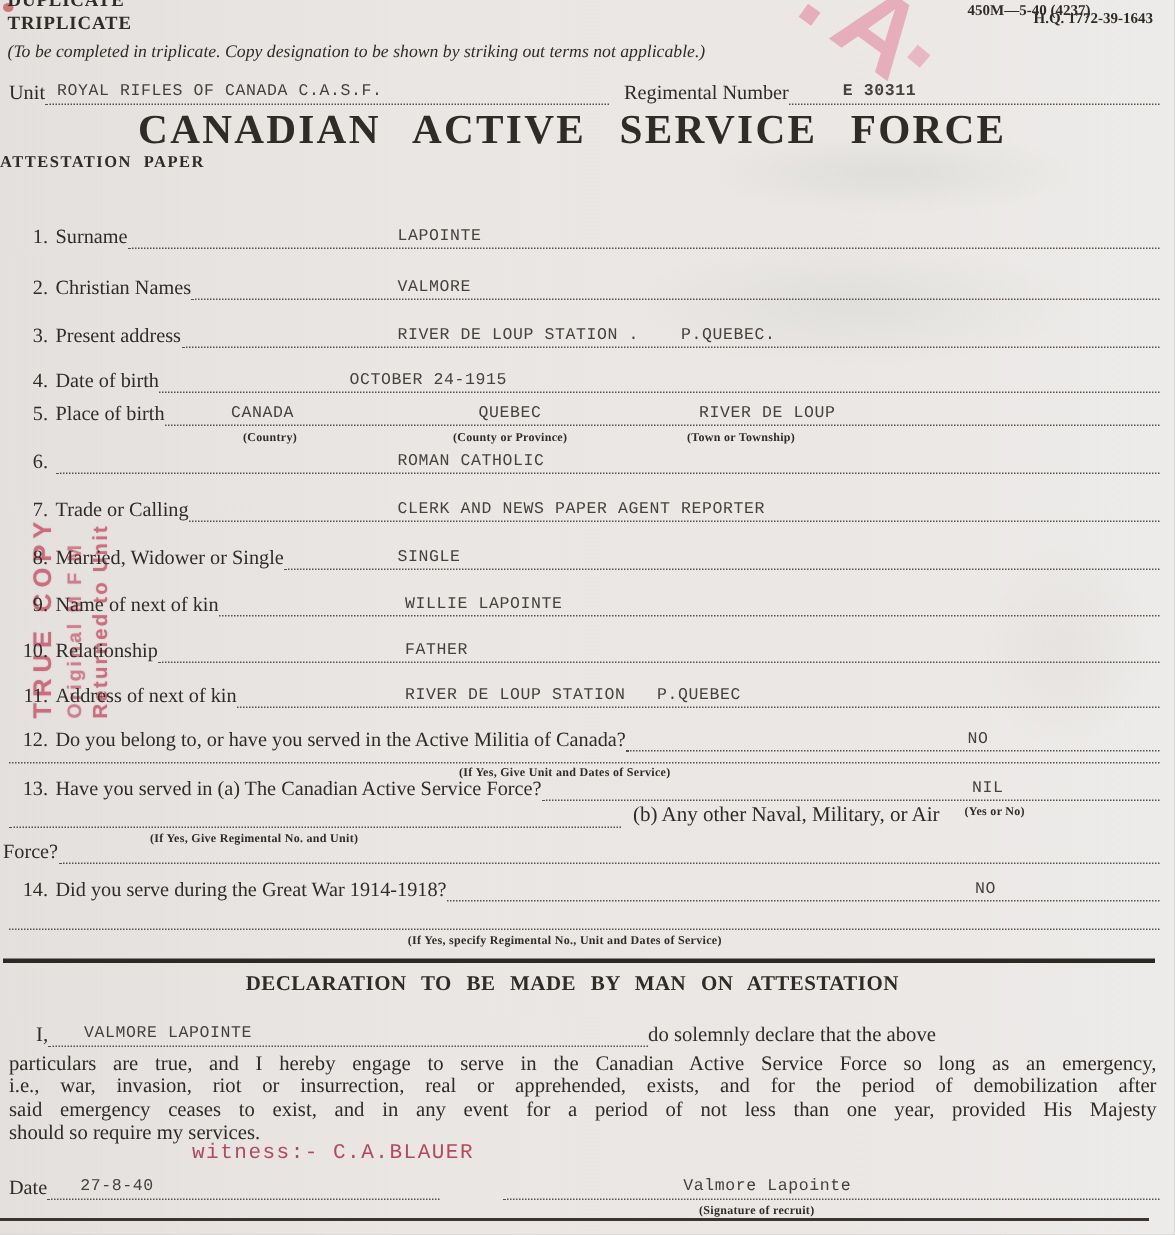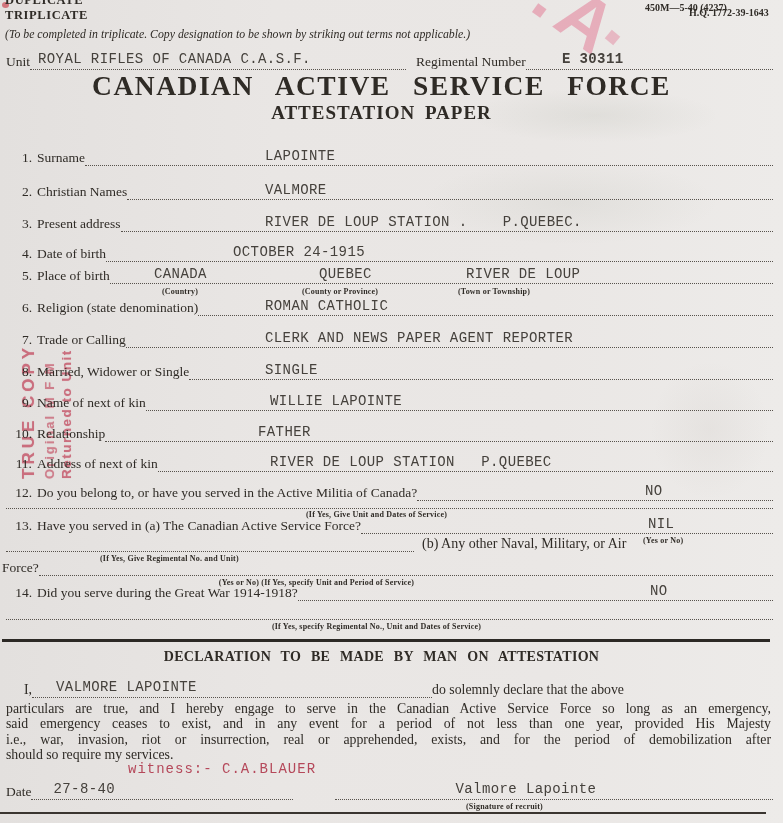--- a/index.html
+++ b/index.html
@@ -9,30 +9,30 @@
     background:linear-gradient(90deg,#e3e0de 0%,#e9e6e4 35%,#eae7e5 70%,#edebe9 100%);
     font-family:"Liberation Serif",serif;color:#2f2b26;
   }
   
   .qrow{position:absolute;left:6px;right:10px;height:20px;display:flex;align-items:flex-end;}
   .qnum{width:26px;text-align:right;padding-right:5px;font-size:13.5px;white-space:nowrap;}
   .qlabel{font-size:13.5px;white-space:nowrap;}
   .qline{flex:1;height:100%;border-bottom:1.6px dotted #57524c;}
   .qline-fixed{height:100%;border-bottom:1.6px dotted #57524c;position:relative;}
   .ans{position:absolute;bottom:2px;font-family:"Liberation Mono",monospace;
-       font-size:14px;letter-spacing:0.4px;color:#45413c;white-space:pre;}
+       font-size:11px;letter-spacing:0.4px;color:#45413c;white-space:pre;}
   .caption{position:absolute;font-size:8px;font-weight:bold;letter-spacing:0.2px;color:#2f2b26;white-space:nowrap;}
   .typed-red{font-family:"Liberation Mono",monospace;color:#b5485a;}
   
   .copy-label{position:absolute;left:5px;font-size:12.5px;font-weight:bold;letter-spacing:0.6px;}
   .form-code{position:absolute;left:645px;font-size:10px;font-weight:bold;white-space:nowrap;}
   .trip-note{position:absolute;left:5px;top:27px;font-size:11.8px;font-style:italic;white-space:nowrap;}
   .title{position:absolute;left:0;right:20px;top:70px;text-align:center;font-size:27.5px;
          font-weight:bold;letter-spacing:1.5px;word-spacing:14px;}
-  .subtitle{position:absolute;left:0;right:20px;top:102px;text-align:center;font-size:19px;
+  .subtitle{position:absolute;left:0;right:20px;top:102px;font-size:11px;
             font-weight:bold;letter-spacing:1px;word-spacing:4px;}
   
   .rule-mid{position:absolute;left:2px;top:639px;width:768px;height:2.5px;background:#2c2925;}
   .rule-bottom{position:absolute;left:0px;top:812px;width:766px;height:2px;background:#3a3530;}
   
   .decl-heading{position:absolute;left:0;right:20px;top:649px;text-align:center;font-size:14px;
                 font-weight:bold;word-spacing:6px;letter-spacing:0.3px;}
   .decl-para{position:absolute;left:6px;right:12px;top:701px;font-size:13.8px;line-height:15.4px;}
   .just{text-align:justify;text-align-last:justify;}
   .witness{position:absolute;left:128px;top:761px;font-size:14px;letter-spacing:1px;}
@@ -128,21 +128,20 @@
     <span class="ans" style="left:148px;margin-top:48px;">CANADA</span>
     <span class="ans" style="left:313px;">QUEBEC</span>
     <span class="ans" style="left:460px;">RIVER DE LOUP</span>
   </div>
   <div class="caption" style="top:287px;left:162px;">(Country)</div>
   <div class="caption" style="top:287px;left:302px;">(County or Province)</div>
   <div class="caption" style="top:287px;left:458px;">(Town or Township)</div>
 
   <div class="qrow" style="top:296px;">
     <span class="qnum">6.</span>
-    <span class="qlabel">Religion (state denomination)</span>
     <span class="qline"></span>
     <span class="ans" style="left:259px;">ROMAN CATHOLIC</span>
   </div>
   <div class="qrow" style="top:328px;">
     <span class="qnum">7.</span>
     <span class="qlabel">Trade or Calling</span>
     <span class="qline"></span>
     <span class="ans" style="left:259px;">CLERK AND NEWS PAPER AGENT REPORTER</span>
   </div>
   <div class="qrow" style="top:360px;">
@@ -154,21 +153,21 @@
   <div class="qrow" style="top:391px;">
     <span class="qnum">9.</span>
     <span class="qlabel">Name of next of kin</span>
     <span class="qline"></span>
     <span class="ans" style="left:264px;">WILLIE LAPOINTE</span>
   </div>
   <div class="qrow" style="top:422px;">
     <span class="qnum">10.</span>
     <span class="qlabel">Relationship</span>
     <span class="qline"></span>
-    <span class="ans" style="left:252px;font-family:Liberation Mono, monospace;">FATHER</span>
+    <span class="ans" style="left:264px;font-family:Liberation Mono, monospace;">FATHER</span>
   </div>
   <div class="qrow" style="top:452px;">
     <span class="qnum">11.</span>
     <span class="qlabel">Address of next of kin</span>
     <span class="qline"></span>
     <span class="ans" style="left:264px;">RIVER DE LOUP STATION   P.QUEBEC</span>
   </div>
 
   <div class="qrow" style="top:481px;">
     <span class="qnum">12.</span>
@@ -192,21 +191,20 @@
   <div class="qrow" style="top:532px;">
     <span class="qline" style="flex:0 0 408px;"></span>
     <span class="qlabel" style="margin-left:8px;font-size:14px;">(b) Any other Naval, Military, or Air</span>
   </div>
   <div class="caption" style="top:554px;left:100px;">(If Yes, Give Regimental No. and Unit)</div>
 
   <div class="qrow" style="top:556px;">
     <span class="qlabel" style="margin-left:-4px;">Force?</span>
     <span class="qline"></span>
   </div>
-  <div class="caption" style="top:578px;left:0;right:150px;text-align:center;">(Yes or No) (If Yes, specify Unit and Period of Service)</div>
 
   <div class="qrow" style="top:581px;">
     <span class="qnum">14.</span>
     <span class="qlabel">Did you serve during the Great War 1914-1918?</span>
     <span class="qline"></span>
     <span class="ans" style="left:644px;">NO</span>
   </div>
   <div class="qrow" style="top:600px;">
     <span class="qline"></span>
   </div>
@@ -219,22 +217,22 @@
   <div class="qrow" style="top:678px;font-size:13.8px;">
     <span class="qlabel" style="margin-left:18px;font-size:13.8px;">I,</span>
     <span class="qline-fixed" style="flex:0 0 400px;">
       <span class="ans" style="left:24px;">VALMORE LAPOINTE</span>
     </span>
     <span class="qlabel" style="font-size:13.8px;">do solemnly declare that the above</span>
   </div>
 
   <div class="decl-para">
     <div class="just">particulars are true, and I hereby engage to serve in the Canadian Active Service Force so long as an emergency,</div>
+    <div class="just">i.e., war, invasion, riot or insurrection, real or apprehended, exists, and for the period of demobilization after</div>
     <div class="just">said emergency ceases to exist, and in any event for a period of not less than one year, provided His Majesty</div>
-    <div class="just">i.e., war, invasion, riot or insurrection, real or apprehended, exists, and for the period of demobilization after</div>
     <div>should so require my services.</div>
   </div>
 
   <div class="witness typed-red">witness:- C.A.BLAUER</div>
 
   <div class="qrow" style="top:780px;">
     <span class="qlabel">Date</span>
     <span class="qline-fixed" style="flex:0 0 262px;text-decoration:underline;">
       <span class="ans" style="left:22px;">27-8-40</span>
     </span>

